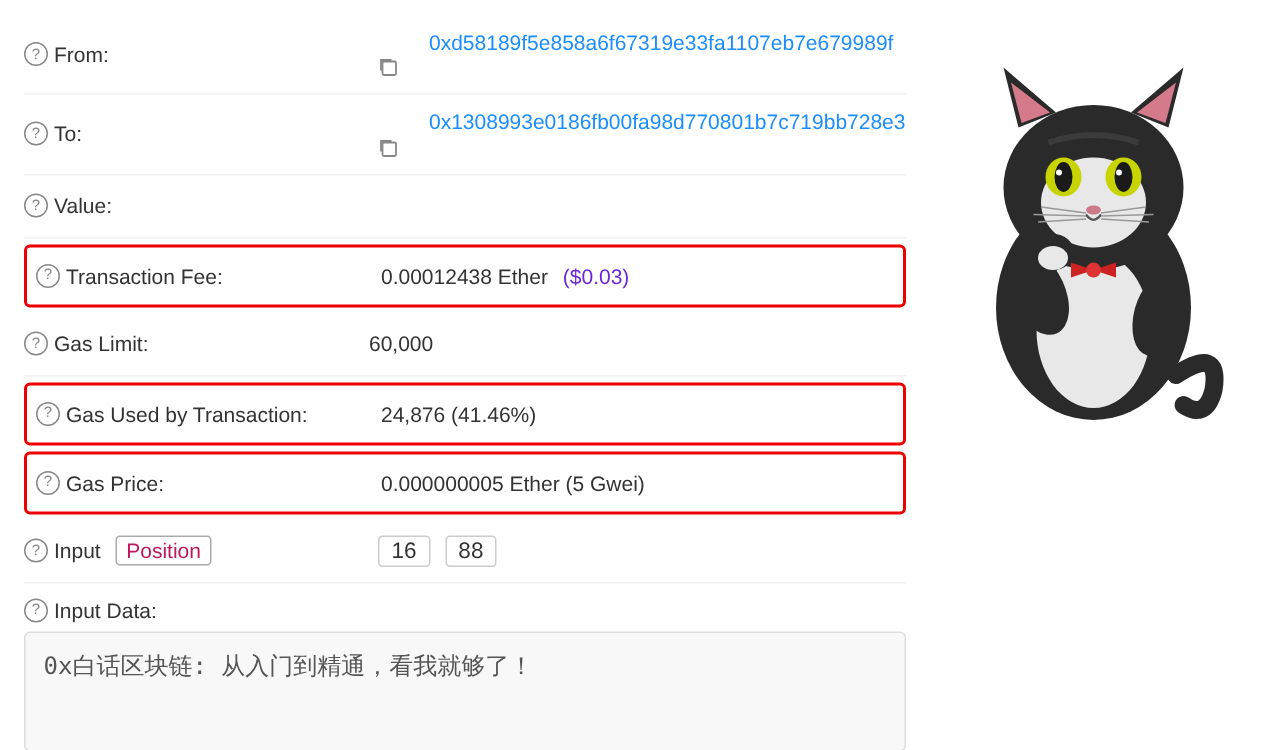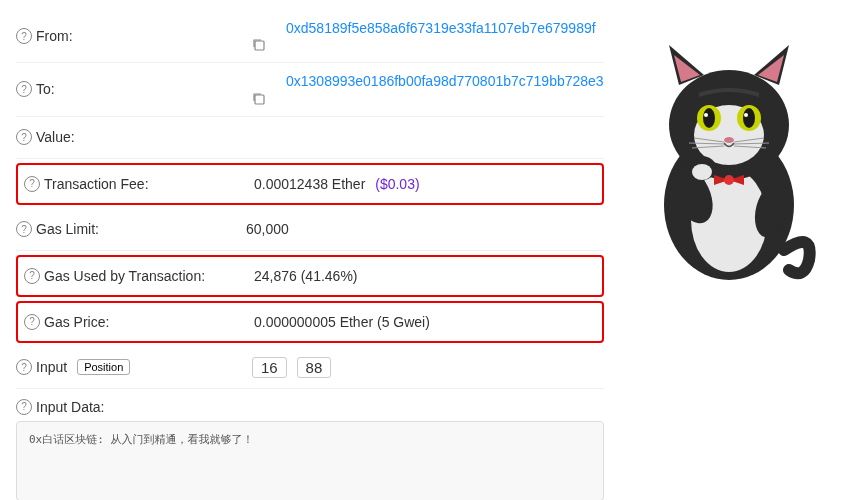--- a/index.html
+++ b/index.html
@@ -82,39 +82,39 @@
     .fee-highlight {
       color: #6d28d9;
       font-weight: 500;
       margin-left: 6px;
     }
     .badge {
       display: inline-block;
       padding: 1px 6px;
       border: 1px solid #aaa;
       border-radius: 3px;
-      font-size: 11px;
-      color: #000000;
+      font-size: 14px;
+      color: #be185d;
       margin-left: 6px;
     }
     .nonce-val {
       display: inline-block;
       padding: 1px 8px;
       border: 1px solid #ccc;
       border-radius: 3px;
       font-size: 15px;
       color: #333;
       margin-left: 6px;
     }
     .input-data-box {
       background: #f8f8f8;
       border: 1px solid #ddd;
       border-radius: 4px;
       padding: 10px 12px;
-      font-size: 11px;
+      font-size: 16px;
       color: #555;
       min-height: 80px;
       margin-top: 2px;
       font-family: monospace;
       line-height: 1.5;
     }
     .input-data-row {
       padding: 10px 0;
       border-bottom: 1px solid #f0f0f0;
     }

